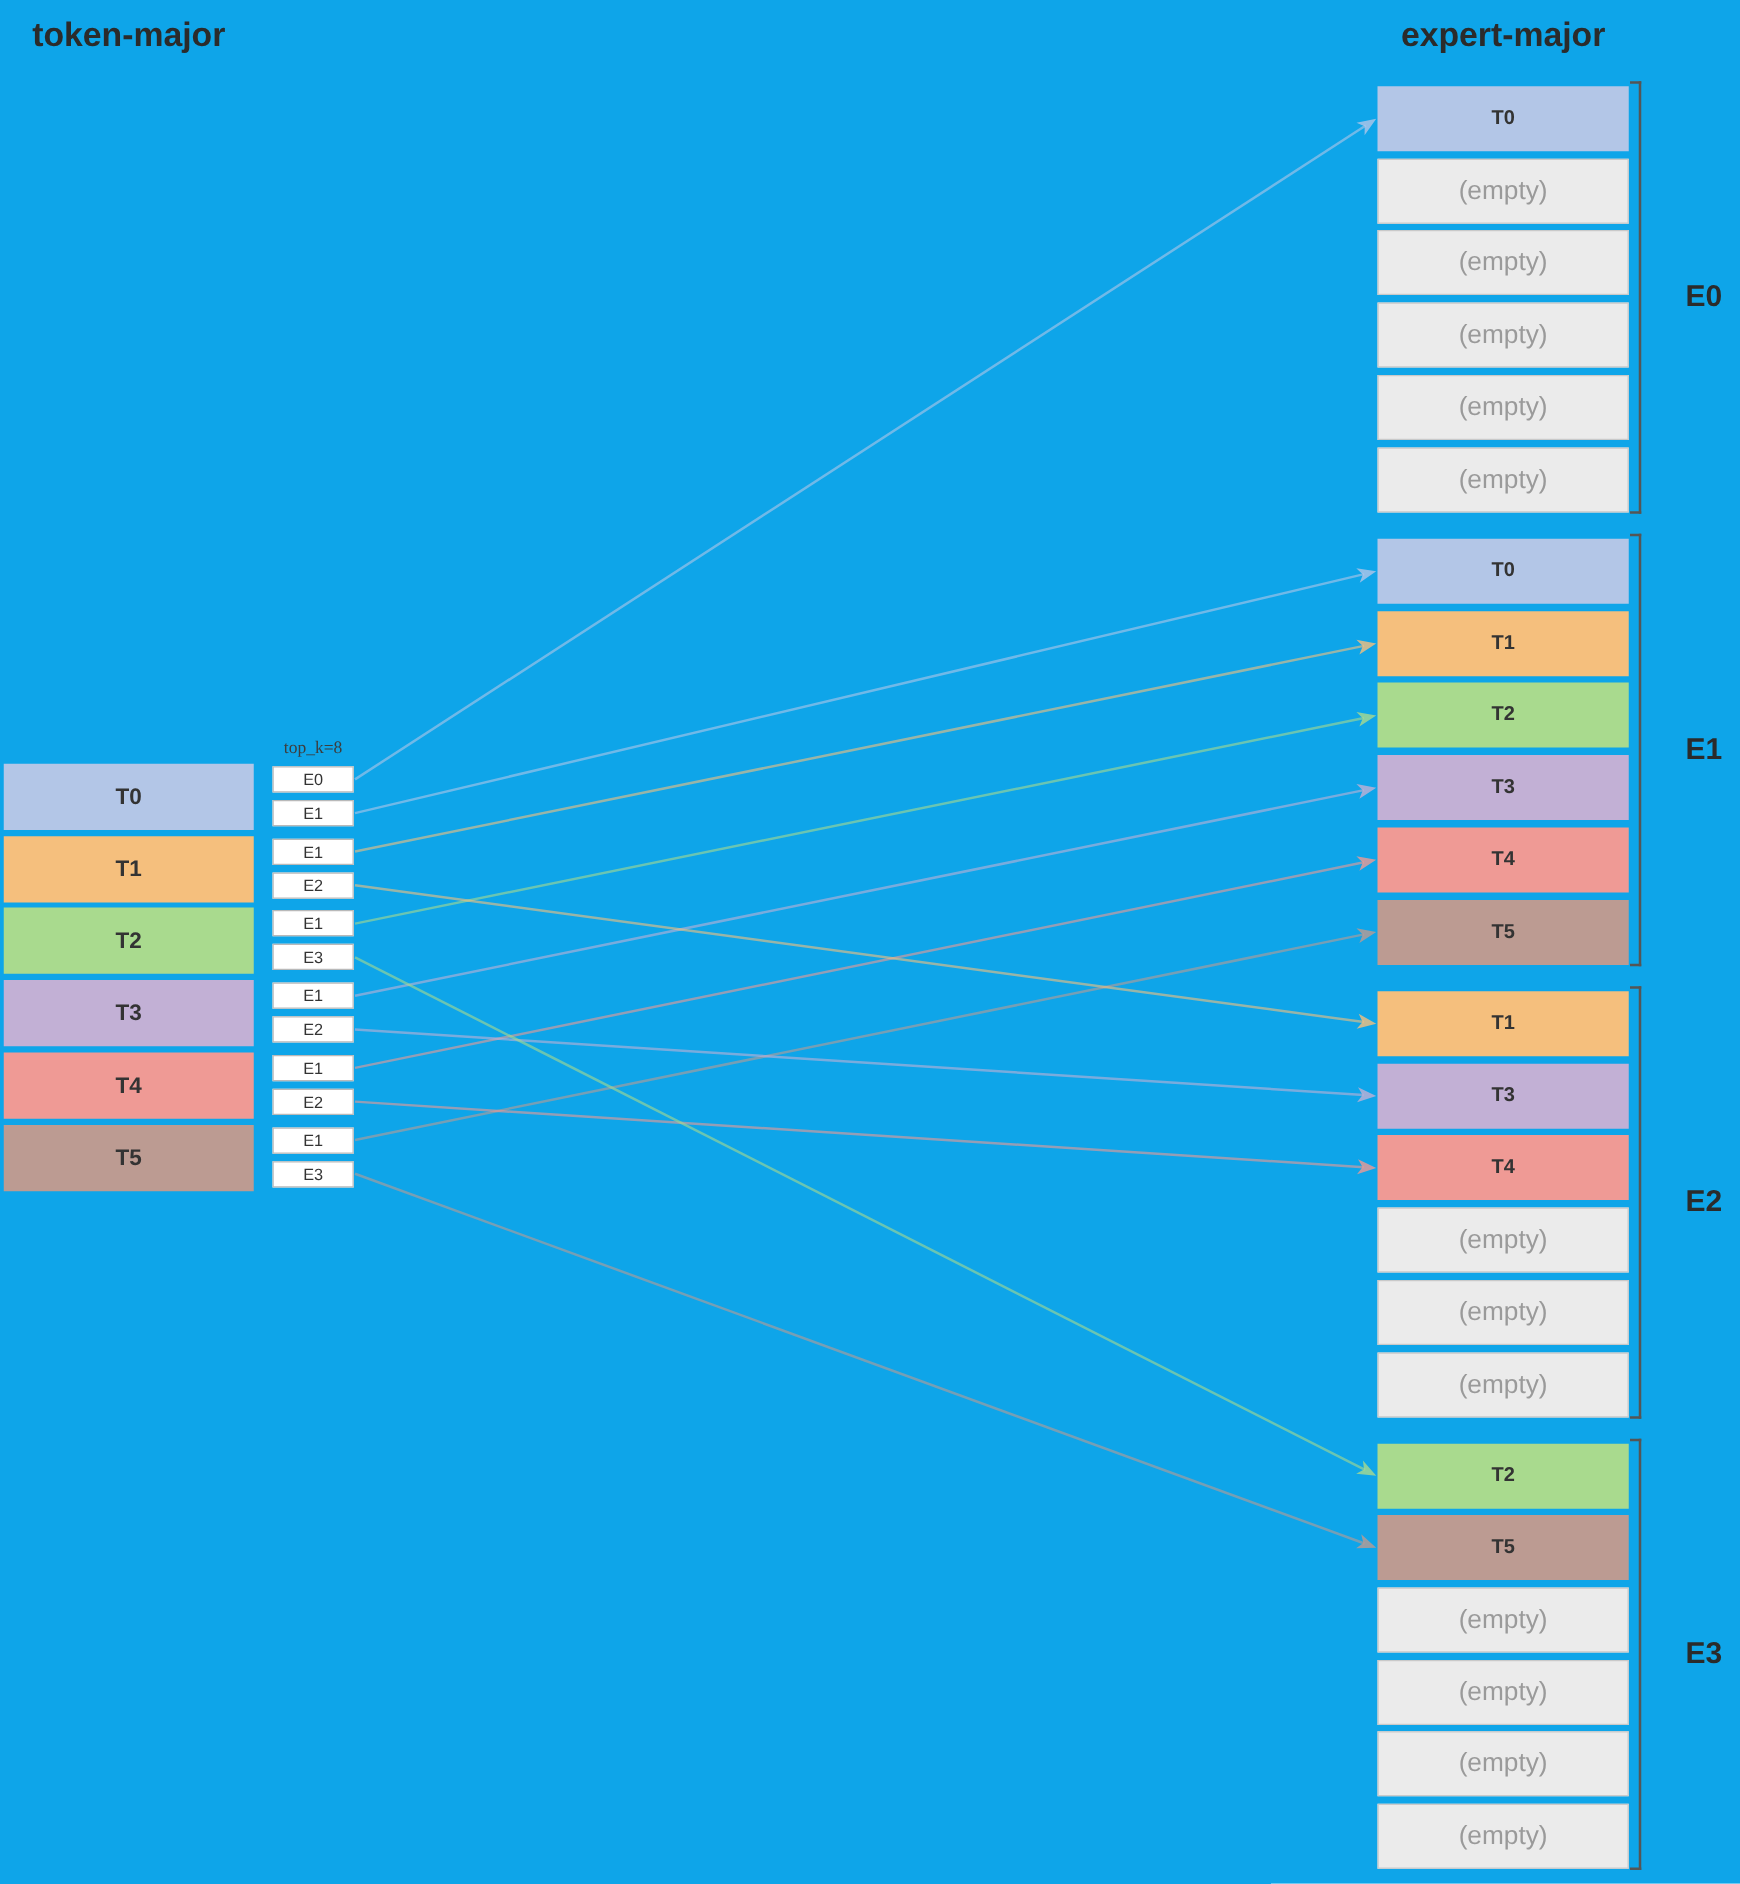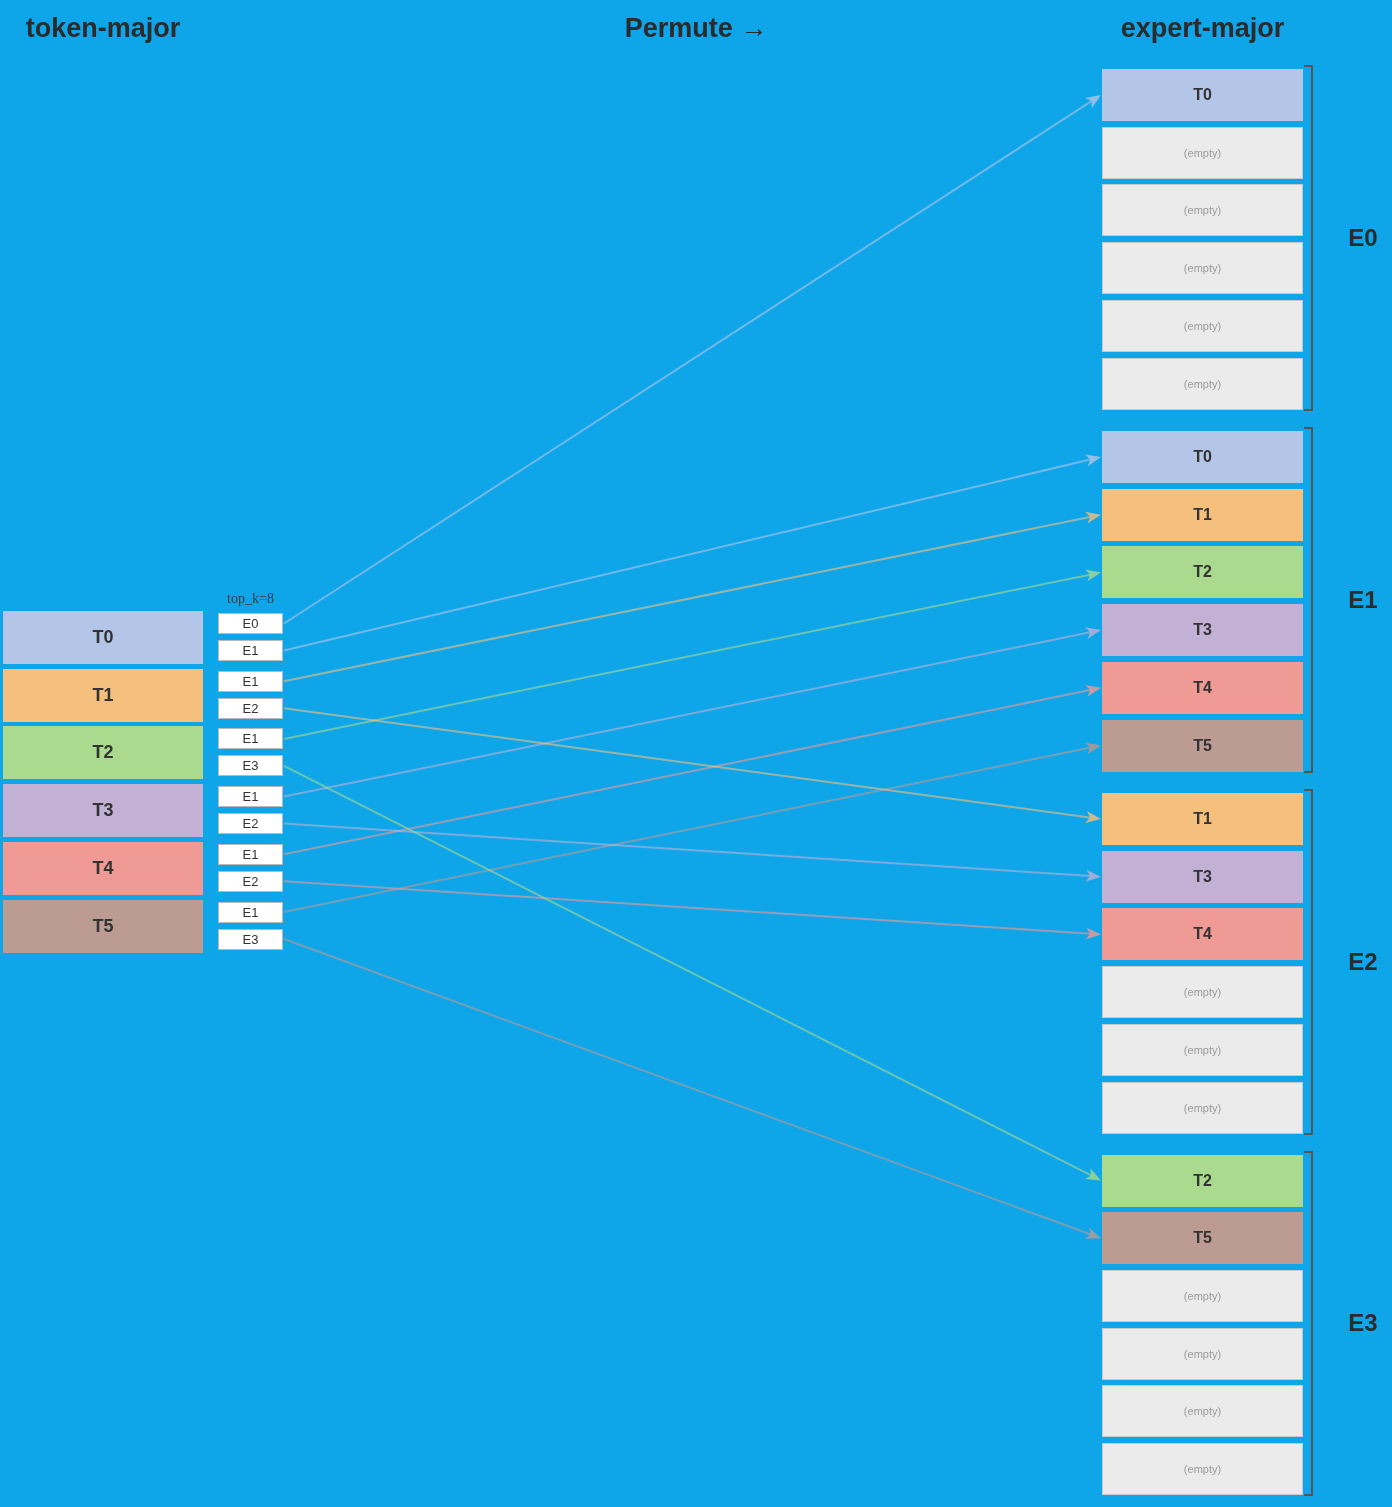--- a/index.html
+++ b/index.html
@@ -29,38 +29,37 @@
     display:flex;align-items:center;justify-content:center;
     font-size:13px;color:#333333;
   }
   .slot{
     position:absolute;left:1102px;width:201px;height:52px;box-sizing:border-box;
     display:flex;align-items:center;justify-content:center;
     font-size:16px;font-weight:bold;color:#333333;
   }
   .slot.empty{
     background:#ebebeb;border:1.5px solid #c9c9c9;
-    font-weight:normal;font-size:11px;color:#9a9a9a;
+    font-weight:normal;font-size:21px;color:#9a9a9a;
   }
   .bracket{
     position:absolute;left:1304px;width:9px;box-sizing:border-box;
     border-top:2.5px solid #555555;border-right:2.5px solid #555555;border-bottom:2.5px solid #555555;
   }
   .group-label{
     position:absolute;left:1334px;width:58px;height:30px;line-height:30px;
     font-size:24px;font-weight:bold;color:#2b2b2b;text-align:center;
   }
   #arrow-layer{position:absolute;left:0;top:0;pointer-events:none;}
 </style>
 </head>
 <body>
 
 <div id="canvas">
   <div class="hdr hdr-left">token-major</div>
-  <div class="hdr hdr-mid">Permute →</div>
   <div class="hdr hdr-right">expert-major</div>
   <div class="topk">top_k=8</div>
   <svg id="arrow-layer" width="1392" height="1507" viewBox="0 0 1392 1507">
       <g>
         <line x1="284" y1="623.5" x2="1092.6036091783728" y2="100.43144742867808" stroke="#b3c6e7" stroke-width="2" stroke-opacity="0.6"></line>
         <path d="M1101,95 L1091.6642822247659,108.18500563599348 L1091.76397009621,100.9745921715459 L1085.1465453103524,98.10933665004079 Z" fill="#b3c6e7" fill-opacity="0.8"></path>
       </g>
       <g>
         <line x1="284" y1="650.5" x2="1091.2691971251" y2="459.3046638387921" stroke="#b3c6e7" stroke-width="2" stroke-opacity="0.6"></line>
         <path d="M1101,457 L1087.786593990925,466.29547748312825 L1090.2961168376098,459.53513022267134 L1085.0209973843746,454.6185140332482 Z" fill="#b3c6e7" fill-opacity="0.8"></path>

